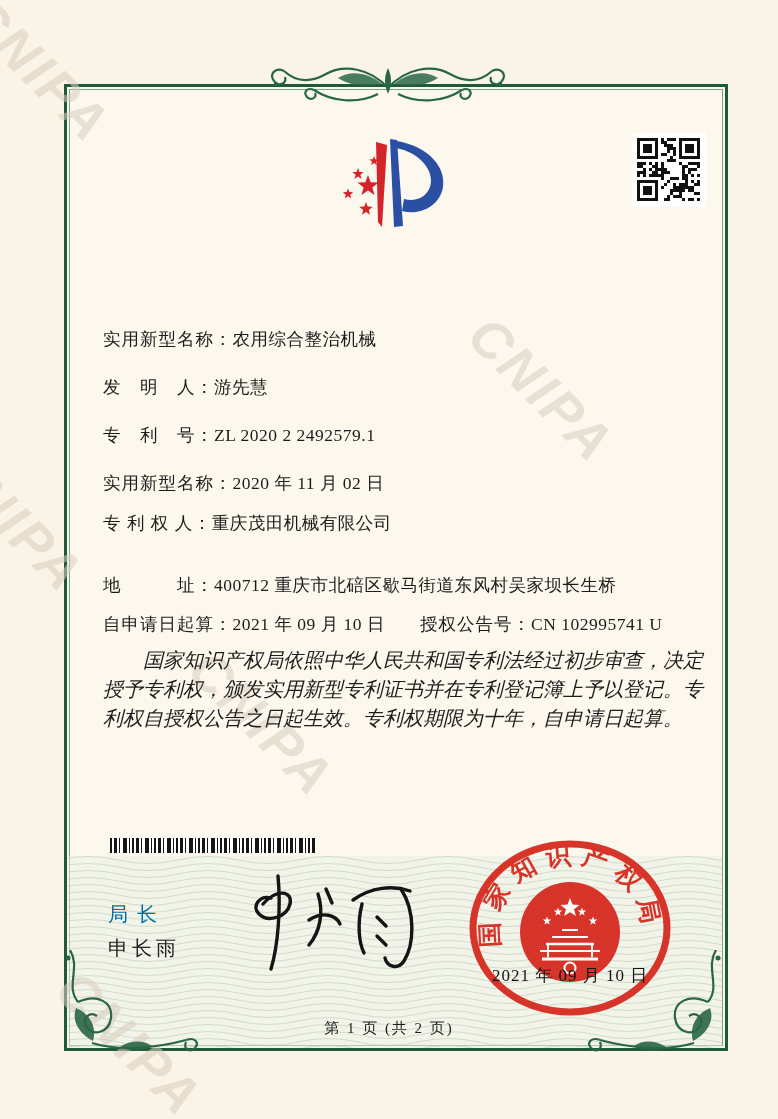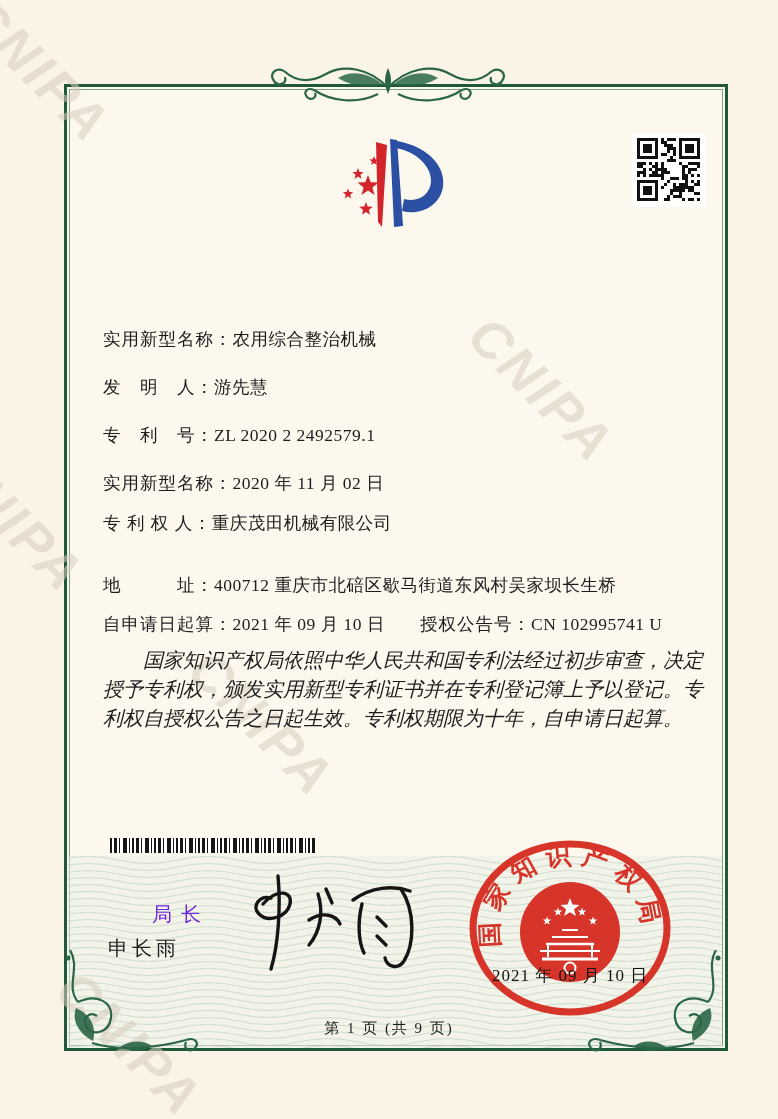--- a/index.html
+++ b/index.html
@@ -58,21 +58,21 @@
   .barcode{
     position:absolute; left:110px; top:838px; width:206px; height:15px;
     background:repeating-linear-gradient(90deg,
       #161616 0 2px, #fff 2px 4px, #161616 4px 7px, #fff 7px 9px,
       #161616 9px 10px, #fff 10px 13px, #161616 13px 17px, #fff 17px 19px,
       #161616 19px 20px, #fff 20px 22px);
   }
   .director-label{
     position:absolute; left:108px; top:901px;
     font-family:Liberation Serif, serif;
-    font-size:20px; letter-spacing:9px; color:#6d28d9;margin-left:44px;
+    font-size:20px; letter-spacing:9px; color:#0369a1;
   }
   .director-name{
     position:absolute; left:108px; top:935px;
     font-family:Liberation Sans, sans-serif;
     font-size:20px; letter-spacing:4px; color:#222;text-align:center;
   }
   .signature{position:absolute; left:225px; top:860px; z-index:3;}
   .seal{position:absolute; left:468px; top:838px; z-index:3; mix-blend-mode:multiply;}
   .seal-date{
     position:absolute; left:492px; top:964px; z-index:4;
@@ -346,21 +346,21 @@
           <path d="M80,106 V119" stroke-width="2"></path>
           <path d="M124,106 V119" stroke-width="2"></path>
           <path d="M72,113 H132" stroke-width="2"></path>
           <path d="M74,121 H130" stroke-width="3"></path>
           <circle cx="102" cy="130" r="5.5" stroke-width="2"></circle>
         </g>
       </g>
     </svg>
     <div class="seal-date">2021 年 09 月 10 日</div>
 
-    <div class="page-info">第 1 页 (共 9 页)</div>
+    <div class="page-info">第 1 页 (共 2 页)</div>
   </div>
 
   <svg class="orn orn-top" width="240" height="64" viewBox="0 0 240 64">
     <g id="orn-half" fill="none" stroke="#2a6646" stroke-width="2.2">
       <path d="M120,34 C138,14 164,10 182,20 C198,29 212,28 224,17"></path>
       <path d="M224,17 c9,-4 15,3 10,10 c-4,6 -13,3 -11,-4"></path>
       <path d="M126,30 C140,18 158,16 170,24 C158,32 140,34 126,30 Z" fill="#2a6646" stroke="none" opacity="0.85"></path>
       <path d="M130,40 C150,50 176,48 194,36"></path>
       <path d="M194,36 c7,-3 11,2 7,7 c-4,4 -10,1 -8,-4"></path>
       <circle cx="232" cy="30" r="2.2" fill="#2a6646" stroke="none"></circle>

